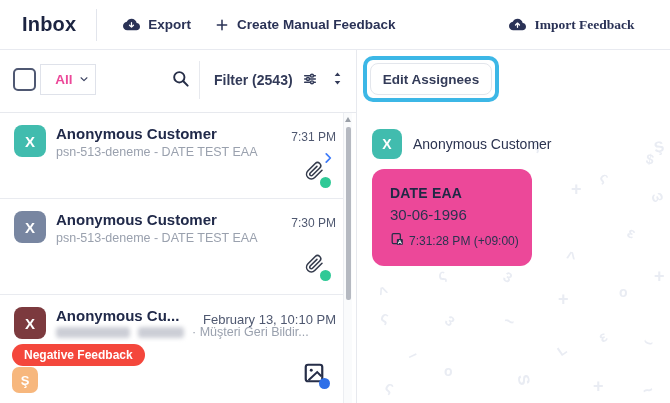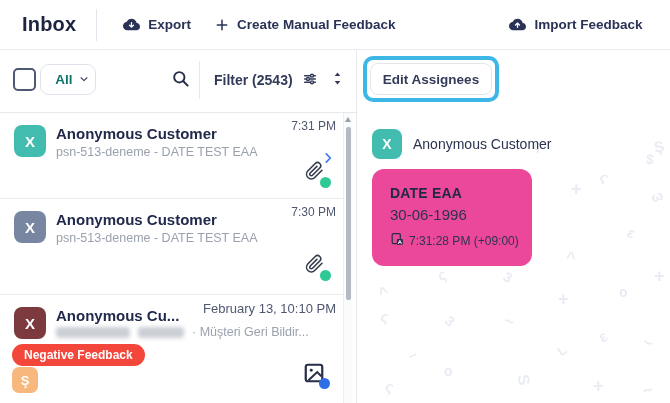--- a/index.html
+++ b/index.html
@@ -9,49 +9,49 @@
 
   
   .topbar{position:absolute;top:0;left:0;right:0;height:49px;border-bottom:1px solid #e8eaf0;
           display:flex;align-items:center;background:#fff;z-index:5;}
   .page-title{margin-left:22px;font-size:20px;font-weight:600;color:#1c2441;letter-spacing:.2px;}
   .tdivider{width:1px;height:32px;background:#e2e5ec;margin-left:20px;}
   .nav-btn{display:flex;align-items:center;gap:8px;font-size:13.5px;font-weight:600;color:#2a3256;}
   .nav-btn svg{display:block;}
   .nav-export{margin-left:26px;}
   .nav-create{margin-left:24px;}
-  .nav-import{margin-left:114px;}
+  .nav-import{margin-left:114px;font-family:Liberation Serif, serif;}
 
   
   .left{position:absolute;top:49px;left:0;width:357px;bottom:0;background:#fff;
         border-right:1px solid #e7e9ee;box-sizing:border-box;}
   .left-toolbar{position:absolute;top:0;left:0;right:0;height:63px;border-bottom:1px solid #e7e9ee;background:#fff;}
   .chk{position:absolute;left:13px;top:19px;width:19px;height:19px;border:2px solid #4f5872;
        border-radius:5px;background:#fff;}
   .all-dd{position:absolute;left:40px;top:15px;width:56px;height:31px;border:1px solid #dfe2ea;
-          border-radius:9px;background:#fff;display:flex;align-items:center;justify-content:center;gap:6px;
-          font-size:13.5px;font-weight:600;color:#0f766e;padding-left:8px;}
+          border-radius:0;background:#fff;display:flex;align-items:center;justify-content:center;gap:6px;
+          font-size:13.5px;font-weight:600;color:#ec4899;padding-left:8px;}
   .search-btn{position:absolute;left:168px;top:19px;width:24px;height:24px;display:flex;align-items:center;justify-content:center;}
   .tb-vdiv{position:absolute;left:199px;top:12px;width:1px;height:38px;background:#e7e9ee;}
   .filter-btn{position:absolute;left:214px;top:19px;height:24px;display:flex;align-items:center;gap:9px;
               font-size:14px;font-weight:600;color:#323a58;}
   .sort-btn{position:absolute;left:329px;top:23px;width:16px;height:16px;display:flex;align-items:center;justify-content:center;color:#323a58;}
 
   
   .list{position:absolute;top:64px;left:0;width:344px;bottom:0;overflow:hidden;}
   .item{position:relative;background:#fff;border-bottom:1px solid #e9ebf0;box-sizing:border-box;}
   .item1{height:86px;}
   .item2{height:96px;}
   .item3{height:200px;border-bottom:none;}
   .avatar{position:absolute;left:14px;top:12px;width:32px;height:32px;border-radius:8px;
           display:flex;align-items:center;justify-content:center;color:#fff;font-size:15px;font-weight:700;}
   .i-title{position:absolute;left:56px;top:12px;font-size:15px;color:#212a4a;white-space:nowrap;}
   .w600{font-weight:600;} .w700{font-weight:700;}
   .i-sub{position:absolute;left:56px;top:32px;font-size:12.5px;color:#9aa1ae;white-space:nowrap;}
-  .i-time{position:absolute;right:8px;top:6px;font-size:12px;color:#4f5870;white-space:nowrap;}
+  .i-time{position:absolute;right:8px;top:17px;font-size:12px;color:#4f5870;white-space:nowrap;}
   .chev-right{position:absolute;right:9px;top:38px;width:14px;height:14px;color:#3e7bfa;}
   .clip-group{position:absolute;right:15px;width:24px;height:26px;}
   .clip-group svg{position:absolute;left:0;top:0;}
   .gdot{position:absolute;right:-2px;bottom:-1px;width:11px;height:11px;border-radius:50%;}
   .item1 .clip-group{top:48px;} .item2 .clip-group{top:55px;}
   .i3-sub{position:absolute;left:56px;top:30px;display:flex;align-items:center;gap:8px;
           font-size:12.5px;color:#9aa1ae;white-space:nowrap;}
   .redact{display:inline-block;height:11px;border-radius:3px;background:#ccced6;filter:blur(2px);}
   .tag-pill{position:absolute;left:12px;top:49px;background:#f4473c;color:#ffffff;font-size:12px;font-weight:600;
             padding:4px 12px;border-radius:12px;white-space:nowrap;}

